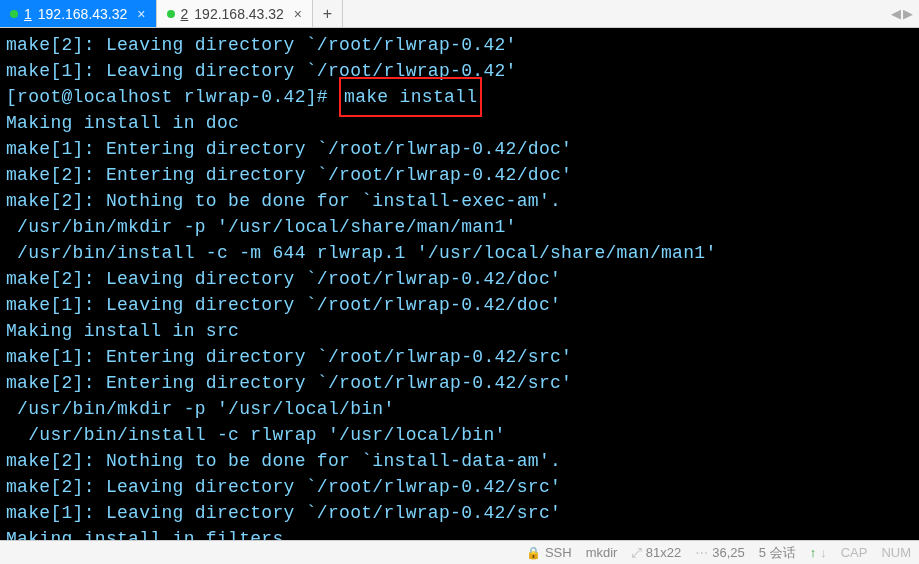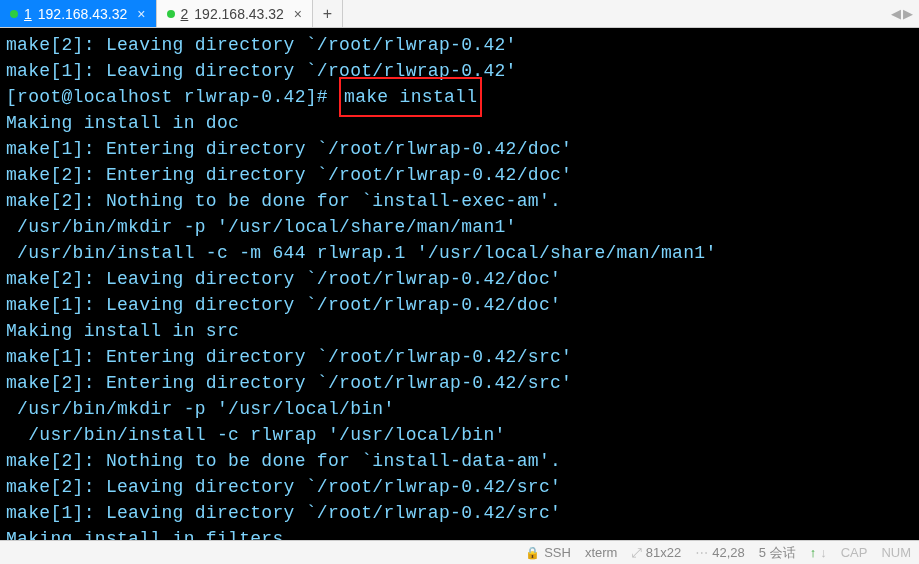--- a/index.html
+++ b/index.html
@@ -154,28 +154,28 @@
 Making install in filters
 make[1]: Entering directory `/root/rlwrap-0.42/filters'
 make[2]: Entering directory `/root/rlwrap-0.42/filters'
 </div>
 
 <div class="status-bar">
   <div class="item">
     <span class="lock-icon">🔒</span>
     <span>SSH</span>
   </div>
-  <div class="item">xterm</div>
+  <div class="item">mkdir</div>
   <div class="item">
     <span class="dim">⤢</span>
     <span>81x22</span>
   </div>
   <div class="item">
     <span class="dim">⋯</span>
-    <span>42,28</span>
+    <span>36,25</span>
   </div>
   <div class="item">5 会话</div>
   <div class="item">
     <span class="arrow up">↑</span>
     <span class="arrow down">↓</span>
   </div>
   <div class="item dim">CAP</div>
   <div class="item dim">NUM</div>
 </div>
 

